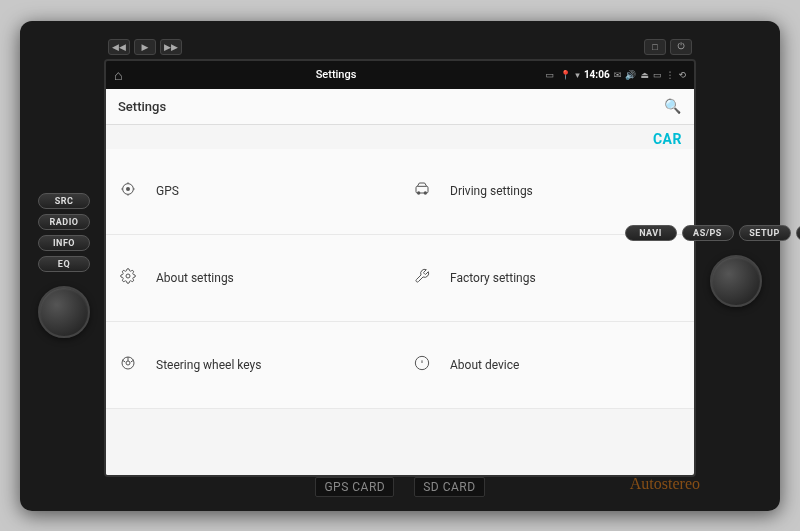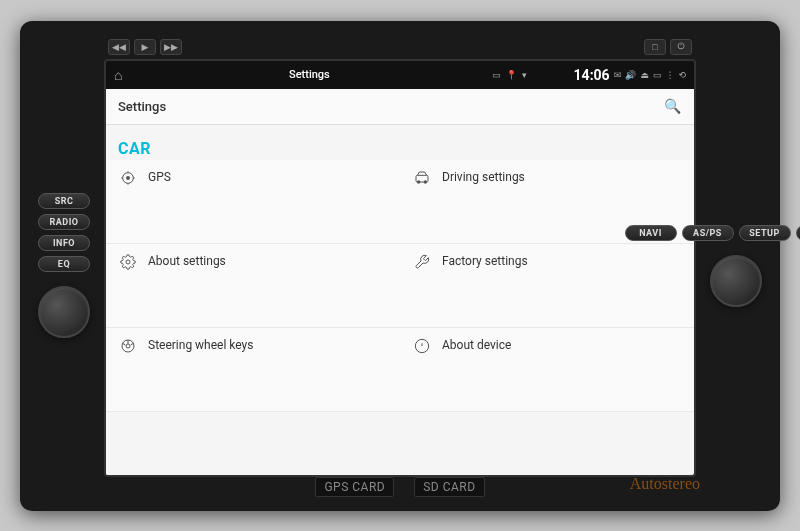--- a/index.html
+++ b/index.html
@@ -170,23 +170,22 @@
     .status-icons {
       display: flex;
       align-items: center;
       gap: 4px;
       color: #aaa;
       font-size: 9px;
     }
 
     .status-time {
       color: #fff;
-      font-size: 14px;
+      font-size: 10px;
       font-weight: bold;
-      margin-left: 43px;
     }
 
     
     .settings-screen {
       flex: 1;
       background: #f5f5f5;
       display: flex;
       flex-direction: column;
       overflow: hidden;
     }
@@ -207,37 +206,38 @@
       color: #333;
     }
 
     .search-icon-header {
       color: #555;
       font-size: 14px;
     }
 
     .settings-section-label {
       color: #00bcd4;
-      font-size: 16px;
+      font-size: 14px;
       font-weight: bold;
-      padding: 14px 12px 2px;
+      padding: 6px 12px 2px;
       letter-spacing: 0.5px;
+      text-align: right;
     }
 
     .settings-grid {
       display: grid;
       grid-template-columns: 1fr 1fr;
       flex: 1;
     }
 
     .settings-item {
       display: flex;
-      align-items: flex-start;
+      align-items: center;
       padding: 10px 12px;
-      gap: 10px;
+      gap: 18px;
       border-bottom: 1px solid #e8e8e8;
       background: #fafafa;
       cursor: pointer;
     }
 
     .settings-item-icon {
       font-size: 16px;
       color: #555;
       width: 20px;
       text-align: center;

